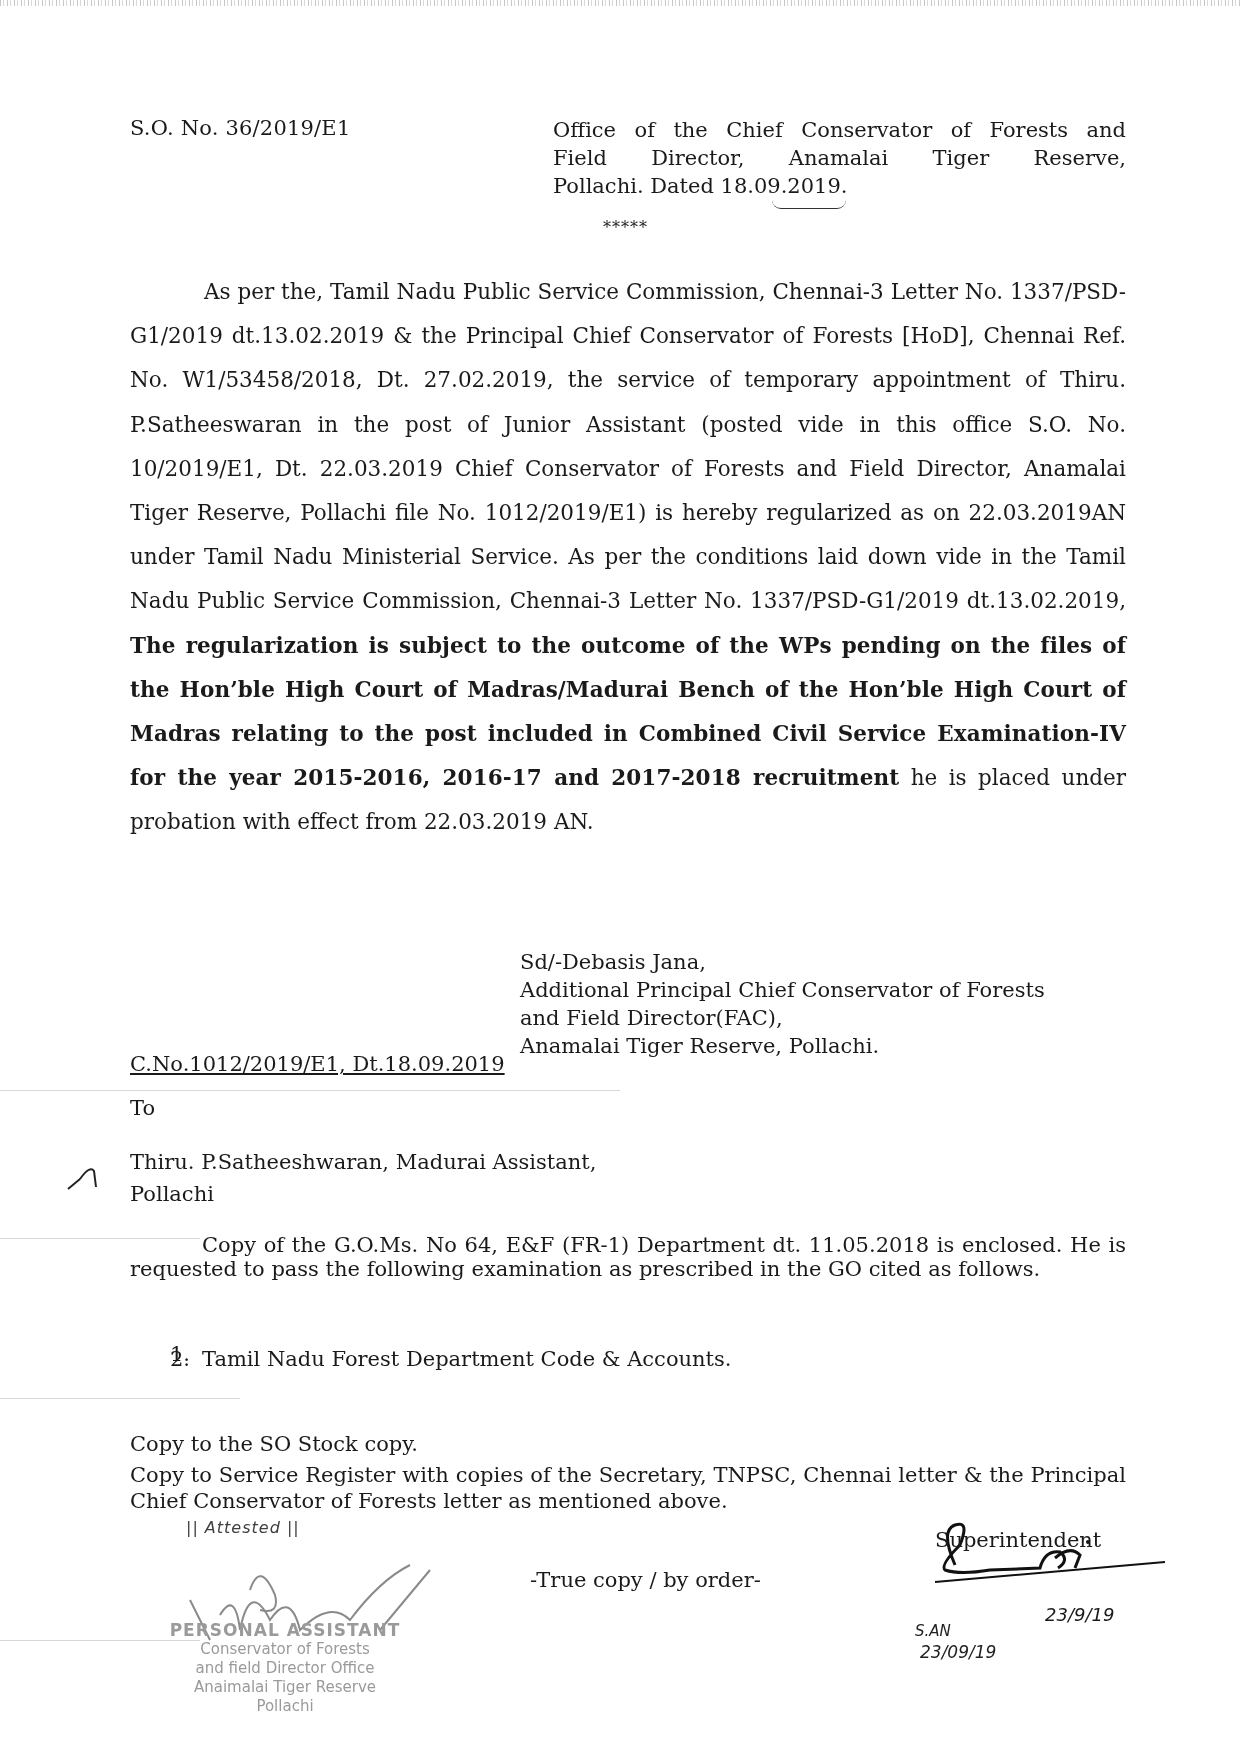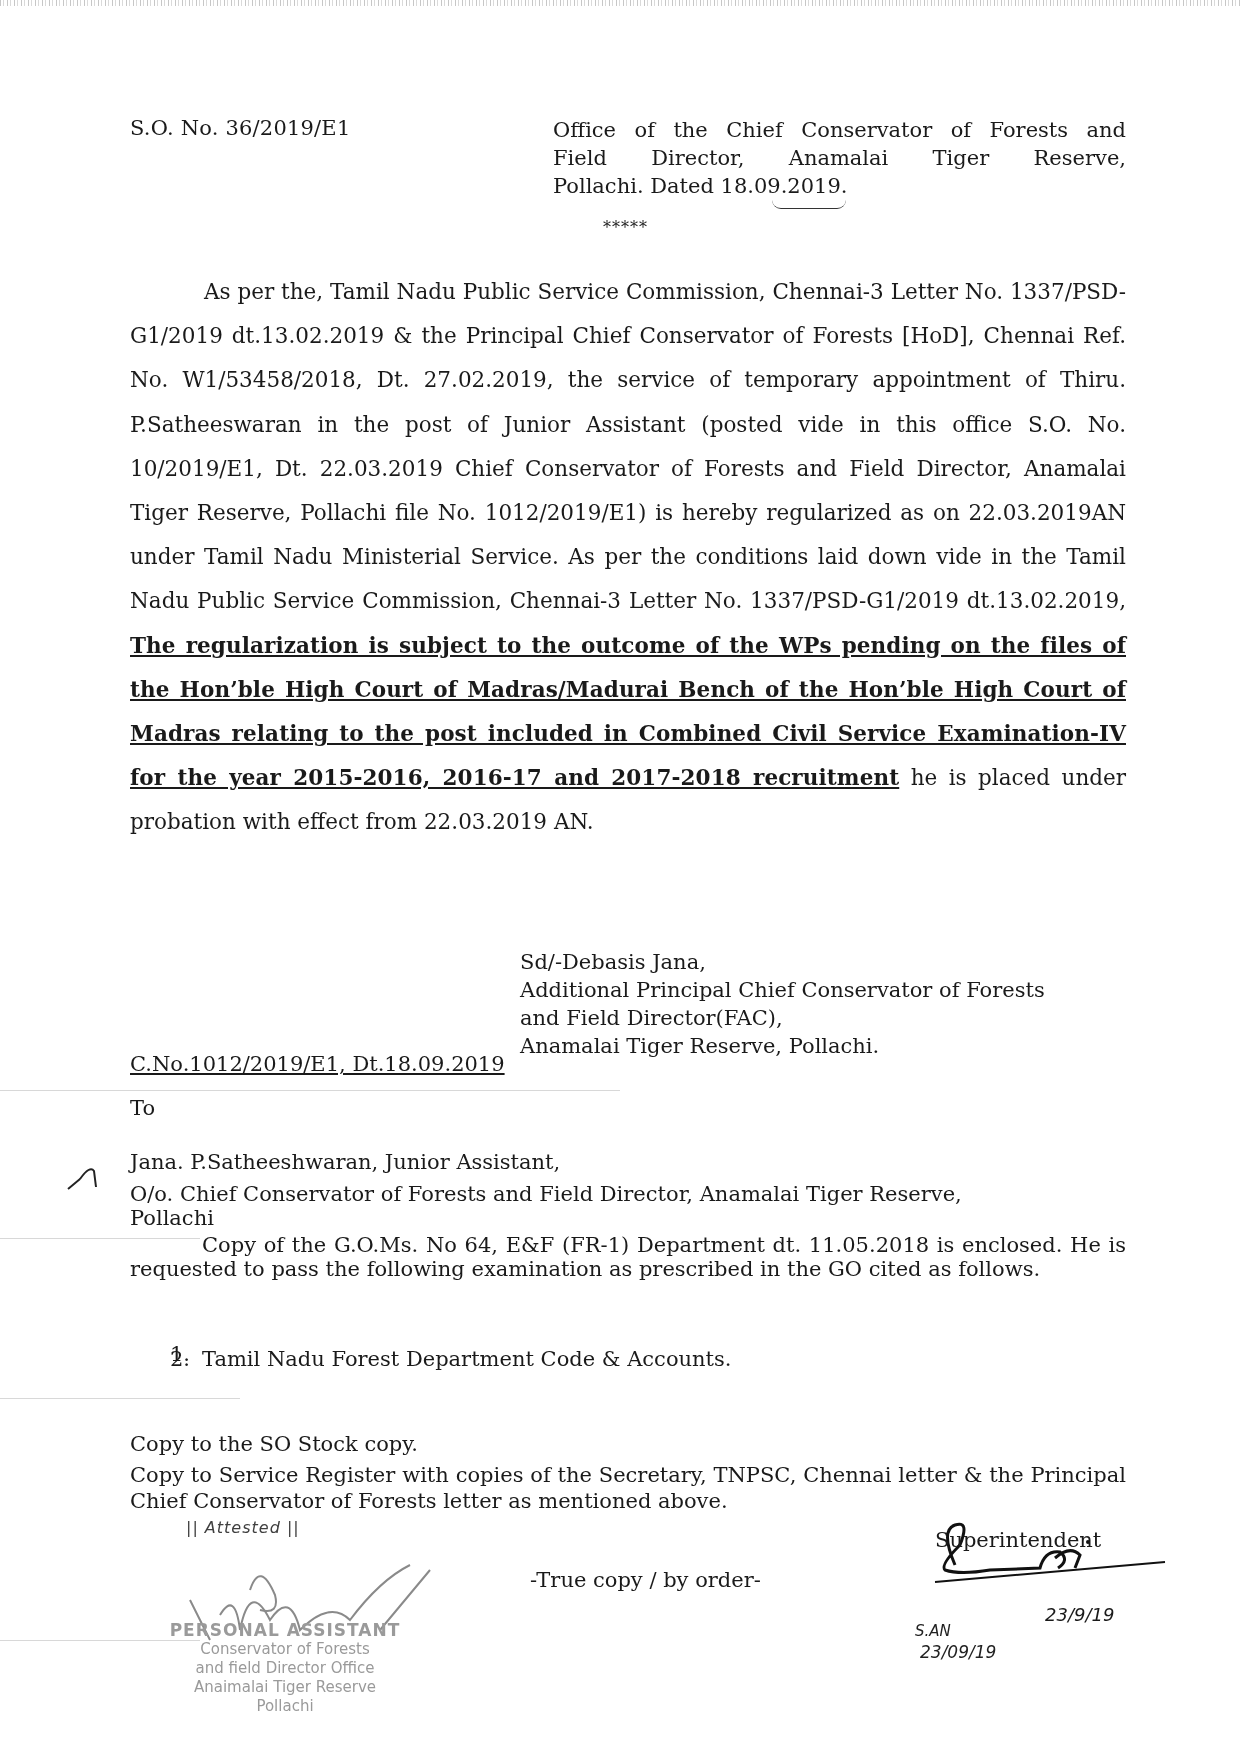--- a/index.html
+++ b/index.html
@@ -8,21 +8,21 @@
   .topnoise { position: absolute; left: 0; top: 0; width: 1240px; height: 6px;
               background: repeating-linear-gradient(90deg, #999 0 1px, #fff 1px 3px, #bbb 3px 4px, #fff 4px 7px); opacity: .55; }
   .abs { position: absolute; }
   .so-no { left: 130px; top: 116px; font-size: 21px; letter-spacing: .2px; }
   .office { left: 553px; top: 116px; width: 573px; font-size: 21px; line-height: 28px; text-align: justify; text-align-last: left; }
   .date-underline { left: 772px; top: 200px; width: 74px; height: 8px; border-bottom: 1.5px solid #333; border-radius: 0 0 40px 40px; }
   .stars { left: 603px; top: 218px; font-size: 16px; letter-spacing: 1px; }
   .para { left: 130px; top: 270px; width: 996px; font-size: 21.5px; line-height: 44.2px; text-align: justify; }
   .para p { margin: 0; text-indent: 0; }
   .para .indent { display: inline-block; width: 74px; }
-  .para b { font-family: "DejaVu Serif", serif; font-weight: bold; letter-spacing: .1px; text-decoration: underline; }
+  .para b { font-family: "DejaVu Serif", serif; font-weight: bold; letter-spacing: .1px; }
   .sig-block { left: 520px; top: 948px; width: 604px; font-size: 21px; line-height: 28px; text-align: left; }
   .cno { left: 130px; top: 1052px; font-size: 21px; text-decoration: underline; }
   .to { left: 130px; top: 1096px; font-size: 21px; }
   .addr { left: 130px; top: 1150px; width: 996px; font-size: 21px; line-height: 24px; }
   .tick { left: 66px; top: 1163px; font-size: 26px; color: #222; }
   .copyg { left: 130px; top: 1233px; width: 996px; font-size: 21px; line-height: 24px; text-align: justify; }
   .copyg .indent { display: inline-block; width: 72px; }
   .list { left: 130px; top: 1342px; width: 996px; font-size: 21px; line-height: 25px; margin: 0; padding: 0; list-style: none; }
   .list li { position: relative; padding-left: 72px; margin-bottom: 5px; }
   .list li .num { position: absolute; left: 40px; top: 0; }
@@ -73,22 +73,21 @@
 
 <div class="abs cno">C.No.1012/2019/E1, Dt.18.09.2019</div>
 <div class="abs to">To</div>
 
 <div class="abs tick">
   <svg width="42" height="30" viewBox="0 0 42 30">
       <path d="M2 26 L14 16 M14 16 Q24 2 28 8 L30 24" stroke="#222" stroke-width="2" fill="none"></path>
     </svg>
 </div>
 <div class="abs addr">
-  <div style="margin-bottom:8px;">Jana. P.Satheeshwaran, Junior Assistant,</div>
-  <div>O/o. Chief Conservator of Forests and Field Director, Anamalai Tiger Reserve,</div>
+  <div style="margin-bottom:8px;">Thiru. P.Satheeshwaran, Madurai Assistant,</div>
   <div>Pollachi</div>
 </div>
 
 <div class="abs copyg">
   <span class="indent"></span><span>Copy of the G.O.Ms. No 64, E&amp;F (FR-1) Department dt. 11.05.2018 is enclosed.  He is requested to pass the following examination as prescribed in the GO cited as follows.</span>
 </div>
 
 <ul class="abs list">
   <li><span class="num">1.</span></li>
   <li><span class="num">2.</span><span>Tamil Nadu Forest Department Code &amp; Accounts.</span></li>

